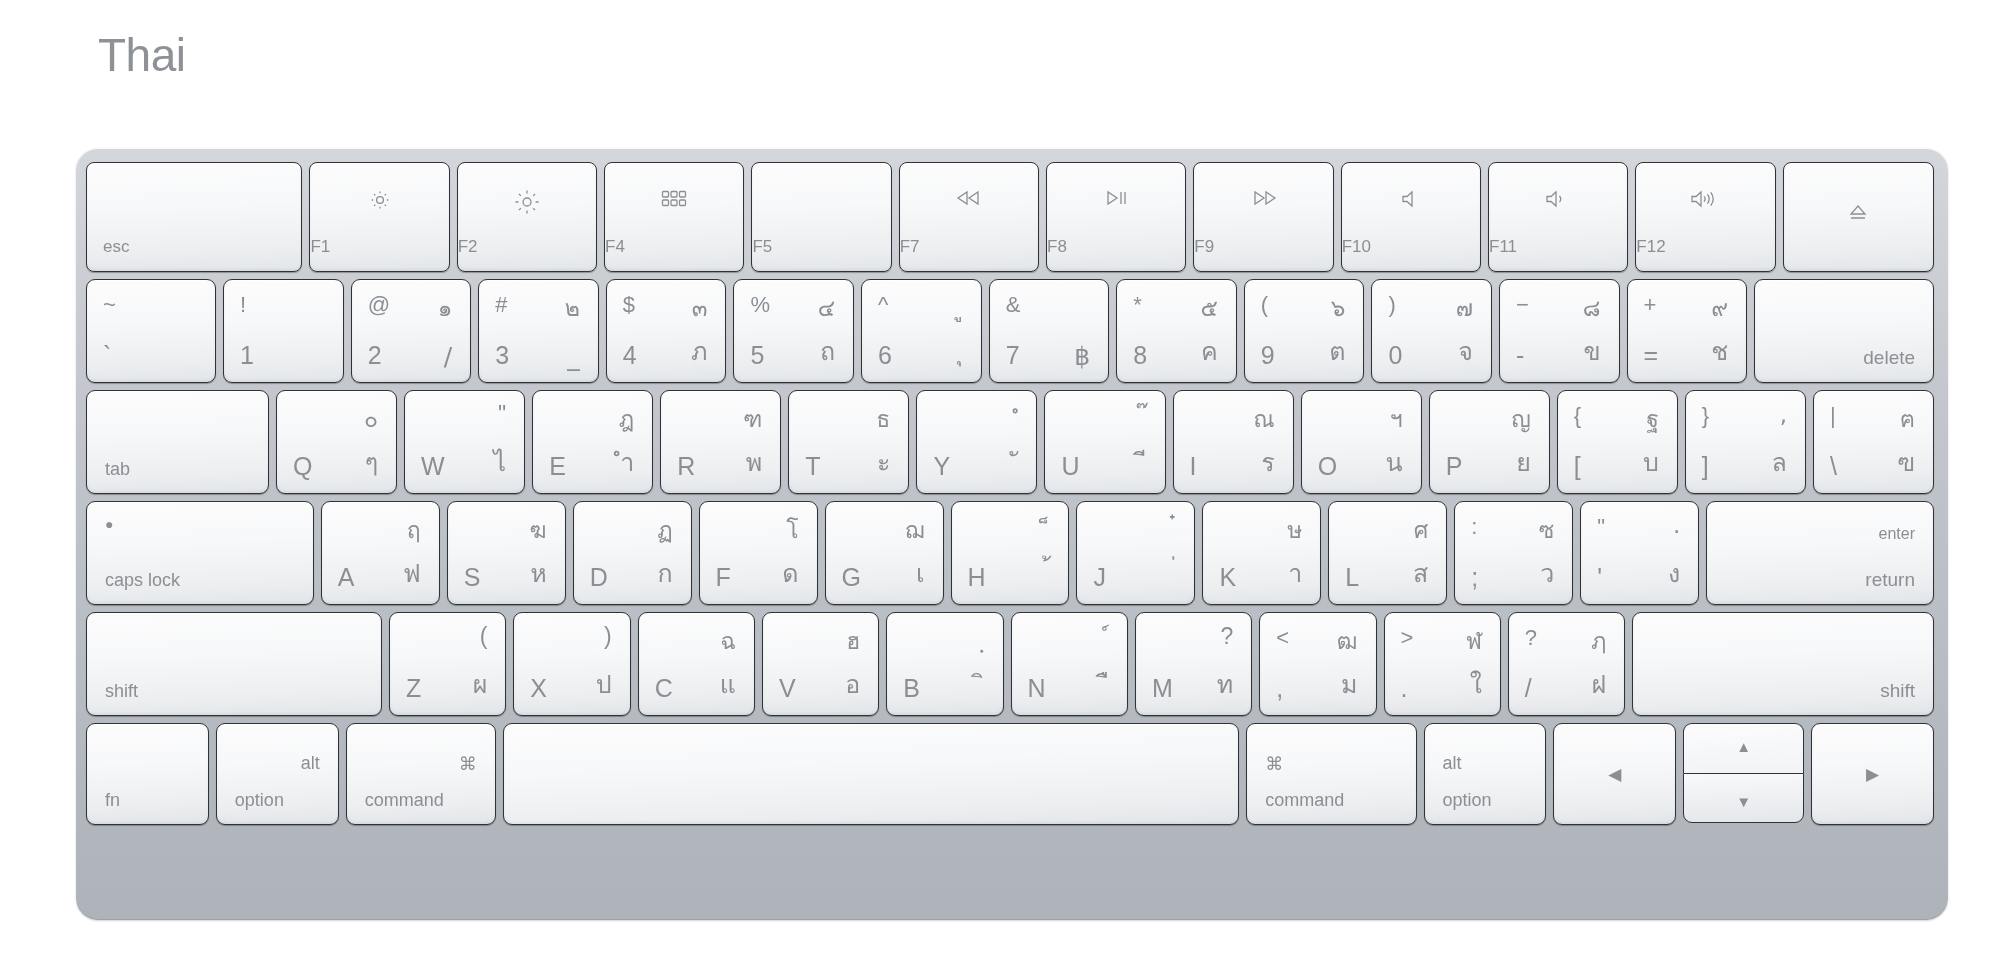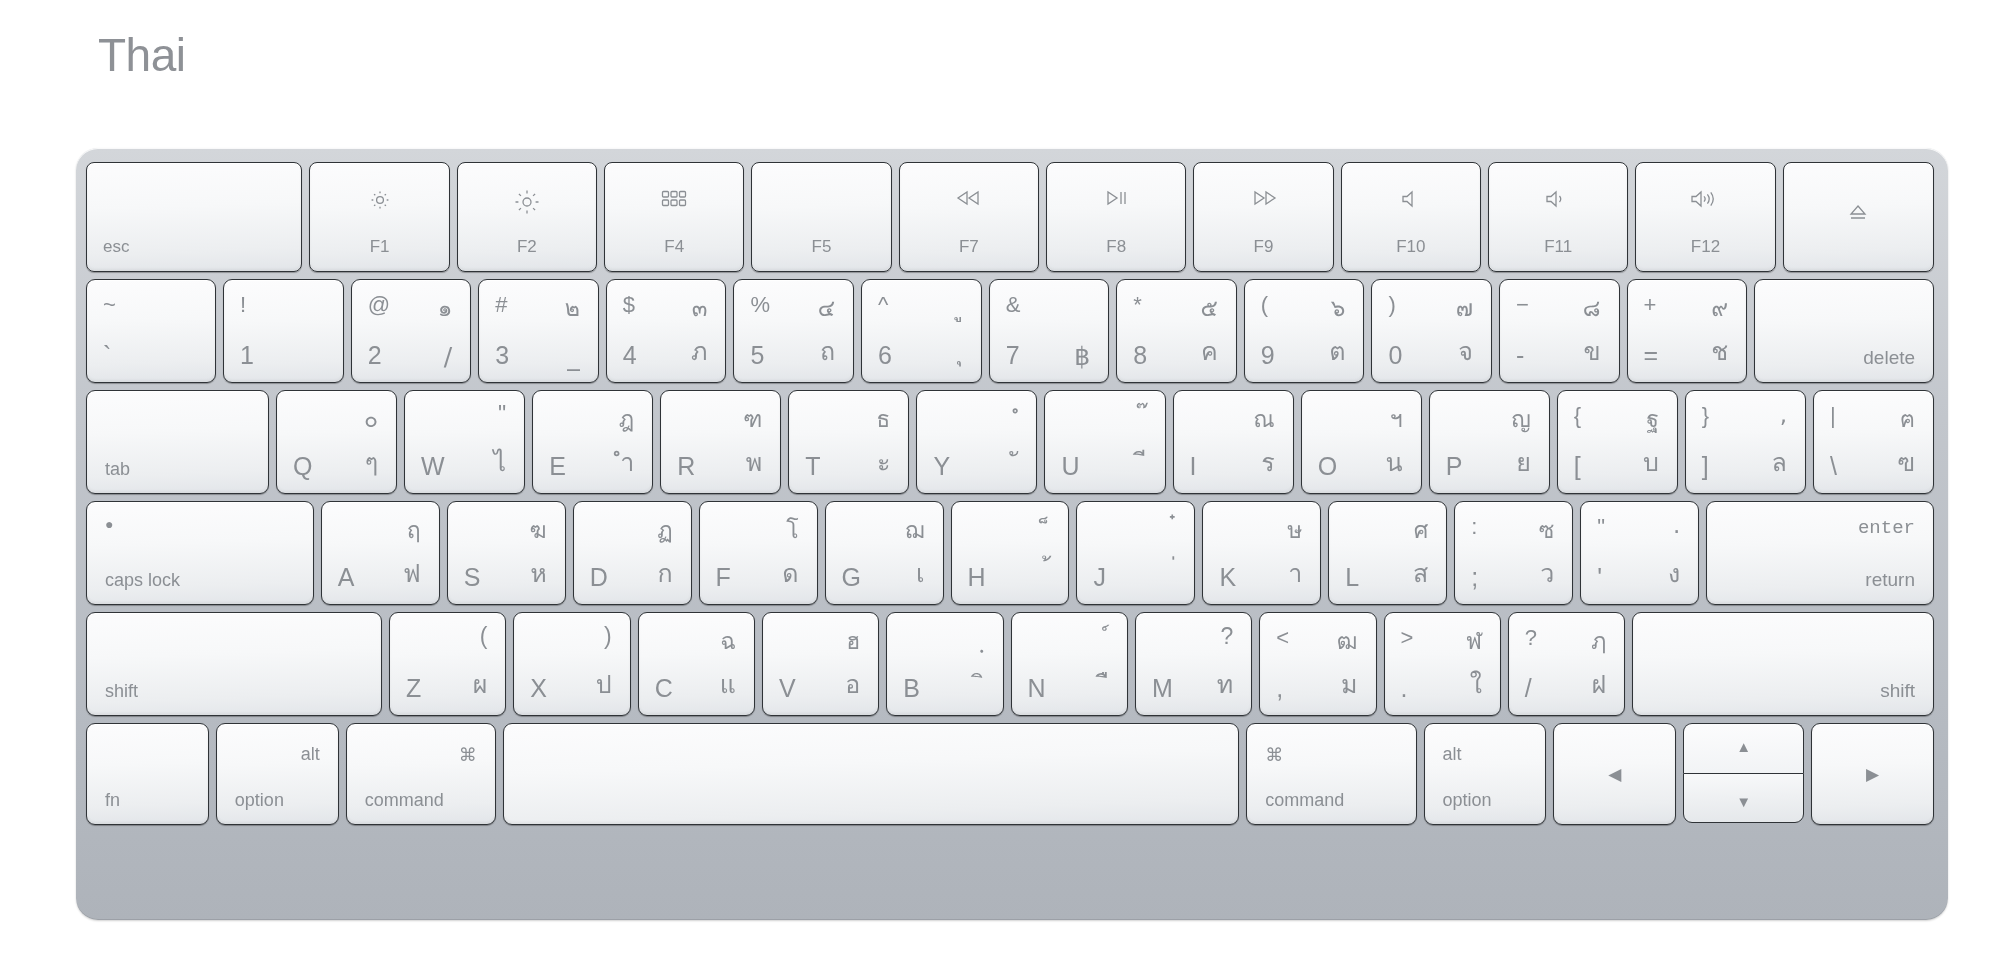--- a/index.html
+++ b/index.html
@@ -65,41 +65,41 @@
   .ctr-mid { left: 0; right: 0; top: 50%; transform: translateY(-50%); text-align: center; }
 
   
   .row-fn .key { height: 110px; }
   .row-fn .fn-glyph {
     position: absolute; left: 0; right: 0; top: 26px;
     text-align: center; font-size: 21px; color: #8b8f94; line-height: 1;
   }
   .row-fn .fn-name {
     position: absolute; left: 0; right: 0; bottom: 14px;
-    text-align: center; font-size: 17px; color: #8b8f94;
+    font-size: 17px; color: #8b8f94;
   }
   .row-fn .fn-name.leftal { text-align: left; left: 16px; }
 
   
   .row-num .key, .row-q .key, .row-a .key, .row-z .key { height: 104px; }
   .row-mod .key { height: 102px; }
 
   
   .k4 .t-left  { position:absolute; left:16px;  top:12px;  font-size:22px; }
   .k4 .t-right { position:absolute; right:18px; top:10px;  font-size:23px; }
   .k4 .b-left  { position:absolute; left:16px;  bottom:12px; font-size:25px; }
   .k4 .b-right { position:absolute; right:18px; bottom:11px; font-size:25px; }
 
   .thai { font-family: "DejaVu Sans", "Liberation Sans", sans-serif; }
 
   
   .wide-left  { position:absolute; left:18px;  bottom:13px; font-size:18px; }
   .wide-right { position:absolute; right:18px; bottom:13px; font-size:19px; }
-  .wide-right-top { position:absolute; right:18px; top:15px; font-size:19px;font-family:Liberation Mono, monospace; }
-  .top-right-sm { position:absolute; right:18px; top:20px; font-size:18px; }
+  .wide-right-top { position:absolute; right:18px; top:23px; font-size:16px; }
+  .top-right-sm { position:absolute; right:18px; top:29px; font-size:18px; }
   .top-left-dot { position:absolute; left:18px; top:14px; font-size:14px; }
   .updown {
     flex: 0 0 auto;
     display: flex; flex-direction: column;
     width: 100px;
   }
   .halfkey {
     height: 50px; position: relative;
     border-radius: 9px 9px 0 0;
     background: linear-gradient(178deg,#fcfcfd 0%, #f1f3f5 100%);

